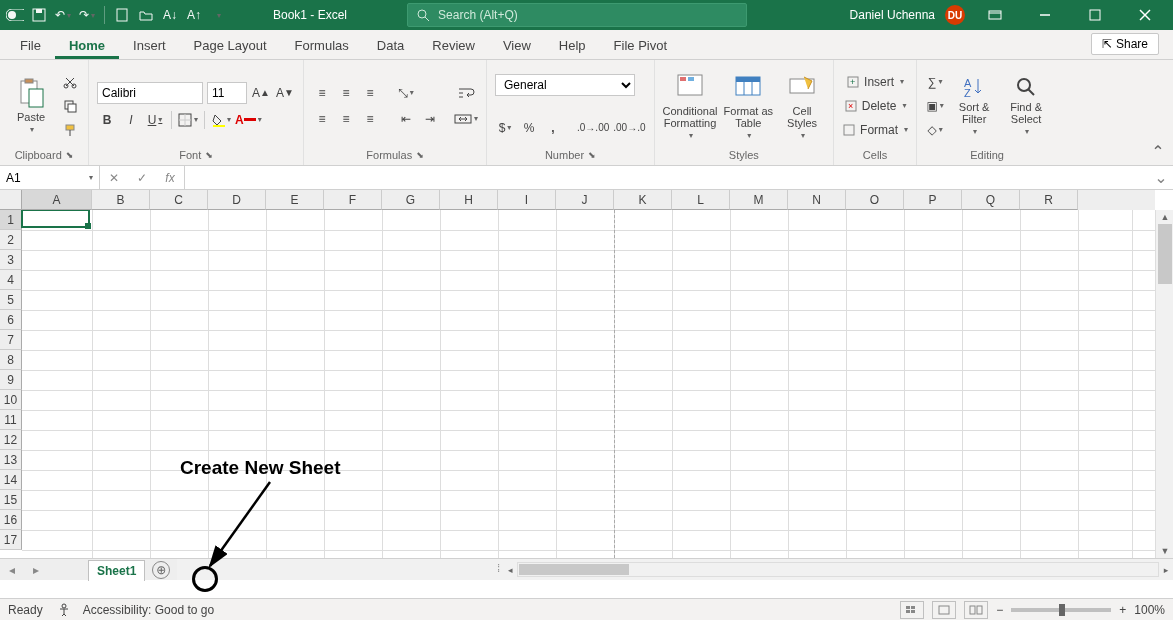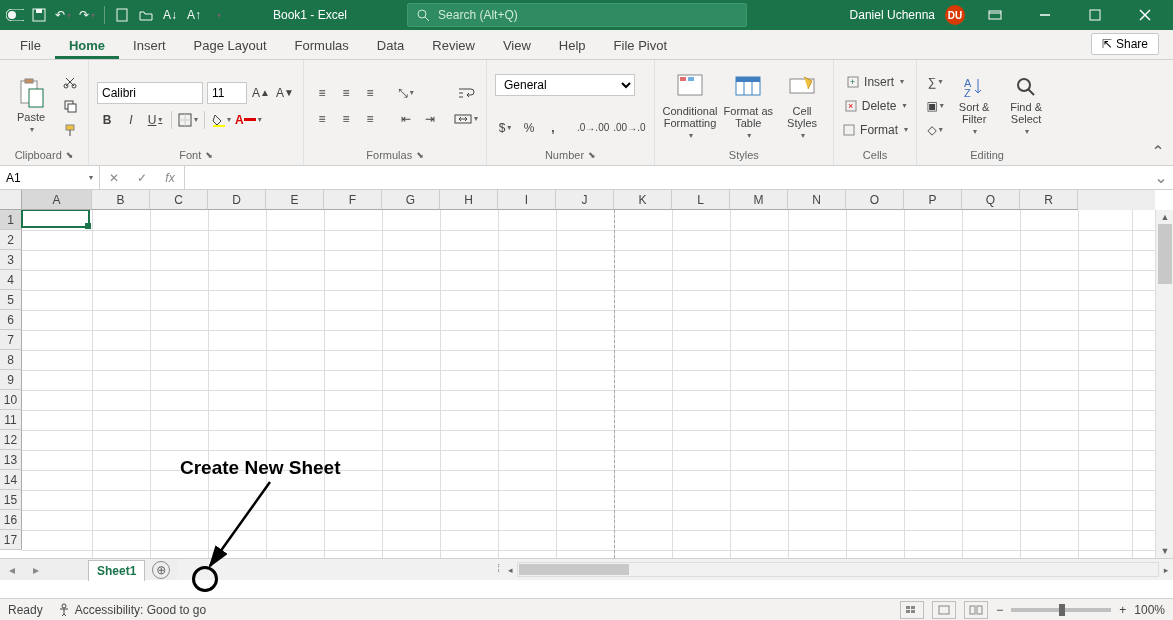--- a/index.html
+++ b/index.html
@@ -558,21 +558,21 @@
       <div class="track"></div>
       <div class="arr" style="left:326px">◂</div>
       <div class="thumb"></div>
       <div class="arr" style="right:0">▸</div>
     </div>
   </div>
 </div>
 
 <div class="status">
   <span>Ready</span>
-  <span style="display:flex;align-items:center;gap:4px">
+  <span style="display:flex;align-items:center;gap:12px">
       <svg width="14" height="14">
         <circle cx="7" cy="3" r="2" fill="none" stroke="#444"></circle>
         <path d="M3 6h8M7 6v5M5 13l2-2 2 2" fill="none" stroke="#444"></path>
       </svg>
       <span>Accessibility: Good to go</span>
     </span>
   <div class="right">
     <span class="viewbtn">
         <svg width="14" height="10">
           <rect x="1" y="1" width="4" height="3" fill="#888"></rect>

